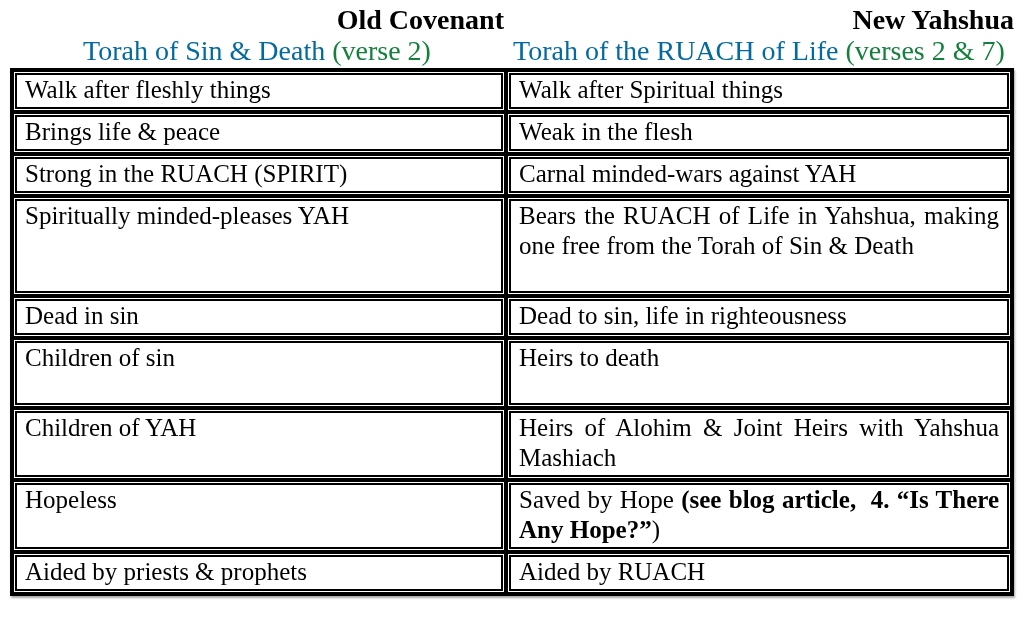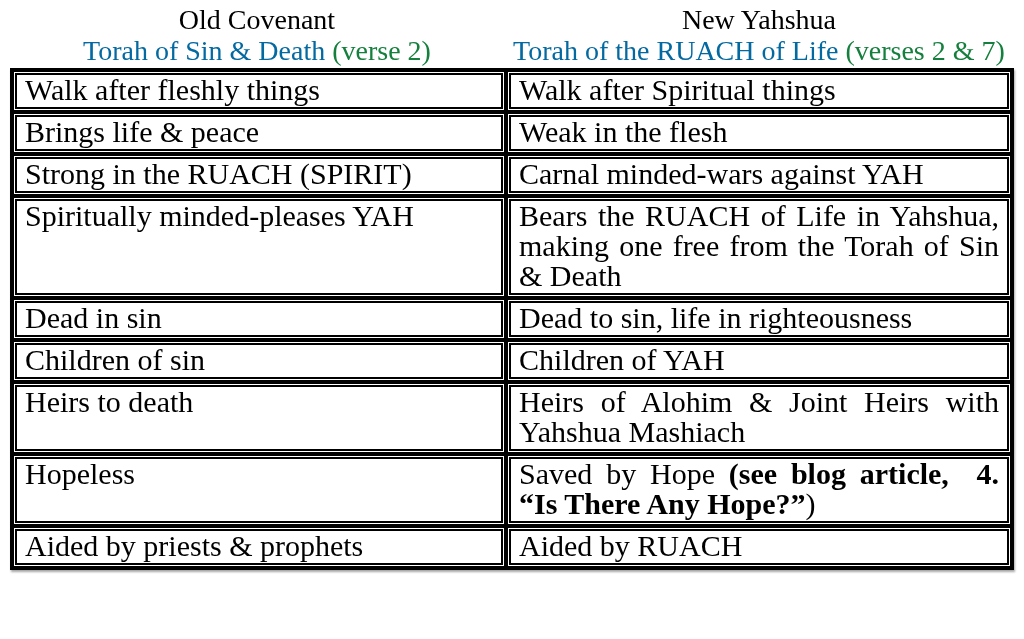--- a/index.html
+++ b/index.html
@@ -12,24 +12,25 @@
   .page { width: 1024px; height: 639px; }
 
   
   .hdr {
     display: grid;
     grid-template-columns: 49.2% 1fr;
     padding: 4px 10px 0 10px;
     text-align: center;
   }
   .hdr .title {
-    font-weight: normal;
+    font-weight: bold;
     font-size: 28px;
     line-height: 32px;
     white-space: nowrap;
+    text-align: right;
   }
   .hdr .subtitle {
     font-size: 28px;
     line-height: 30px;
     white-space: nowrap;
   }
   .subtitle .sub-main { color: #0369a1; }
   .subtitle .sub-note { color: #15803d; }
 
   
@@ -45,21 +46,21 @@
   .cell {
     background: #ffffff;
     padding: 1px;
     display: flex;
   }
   .box {
     flex: 1;
     box-sizing: border-box;
     border: 2px solid #000000;
     padding: 0 8px 2px 8px;
-    font-size: 30px;
+    font-size: 25px;
     line-height: 30px;
     text-align: justify;
     min-height: 34px;
     overflow: hidden;
   }
   .r5 .box  { min-height: 94px; }
   .r9 .box  { min-height: 64px; }
   .r10 .box { min-height: 64px; }
   .bold-seg { font-weight: bold; }
 </style>
@@ -114,26 +115,26 @@
         <div class="box">Dead in sin</div>
       </div>
     <div class="cell r6">
         <div class="box">Dead to sin, life in righteousness</div>
       </div>
 
 
     <div class="cell r8">
         <div class="box">Children of sin</div>
       </div>
+    <div class="cell r9">
+        <div class="box">Heirs to death</div>
+      </div>
+
     <div class="cell r8">
         <div class="box">Children of YAH</div>
-      </div>
-
-    <div class="cell r9">
-        <div class="box">Heirs to death</div>
       </div>
     <div class="cell r9">
         <div class="box">Heirs of Alohim &amp; Joint Heirs with Yahshua Mashiach</div>
       </div>
 
     <div class="cell r10">
         <div class="box">Hopeless</div>
       </div>
     <div class="cell r10">
         <div class="box"><span>Saved by Hope </span><span class="bold-seg">(see blog article, &nbsp;4. “Is There Any Hope?”</span><span>)</span></div>

